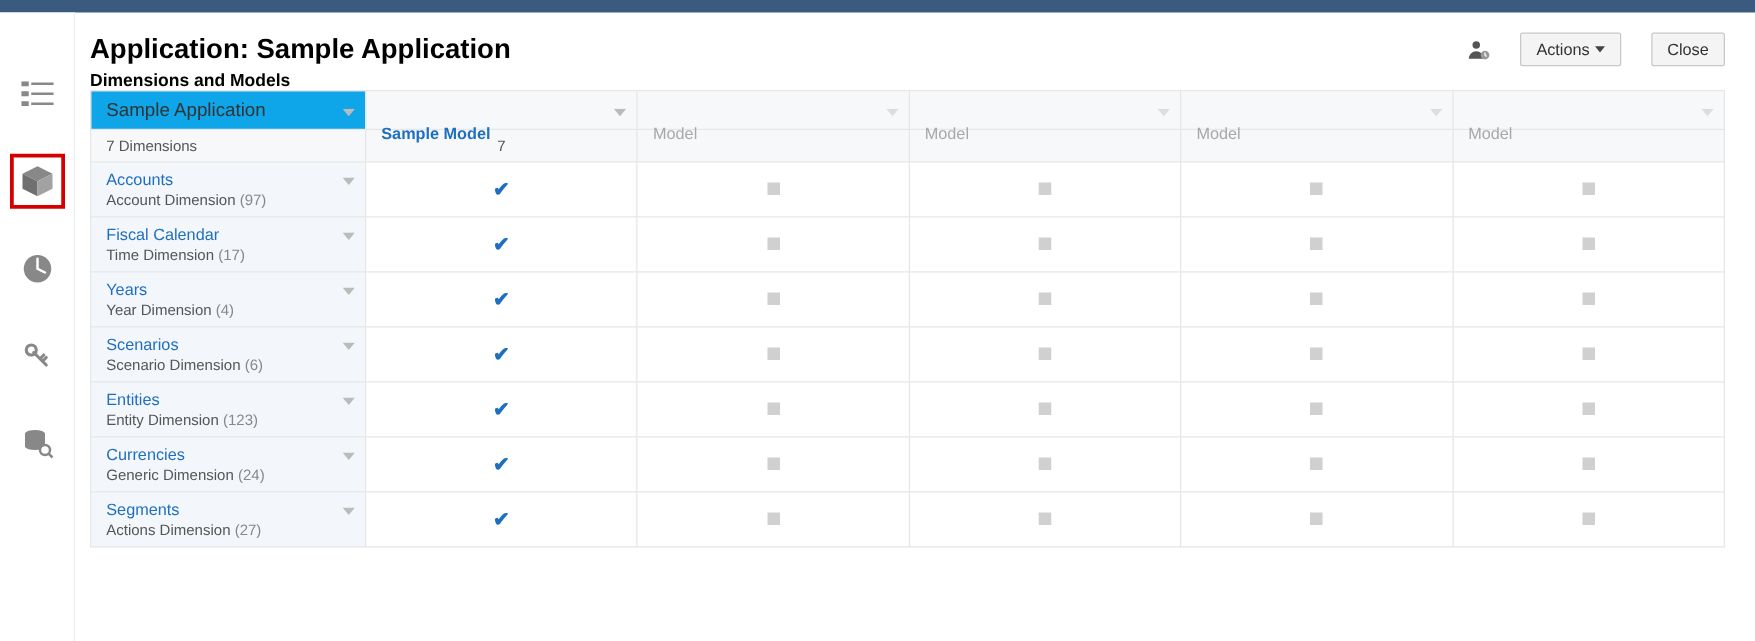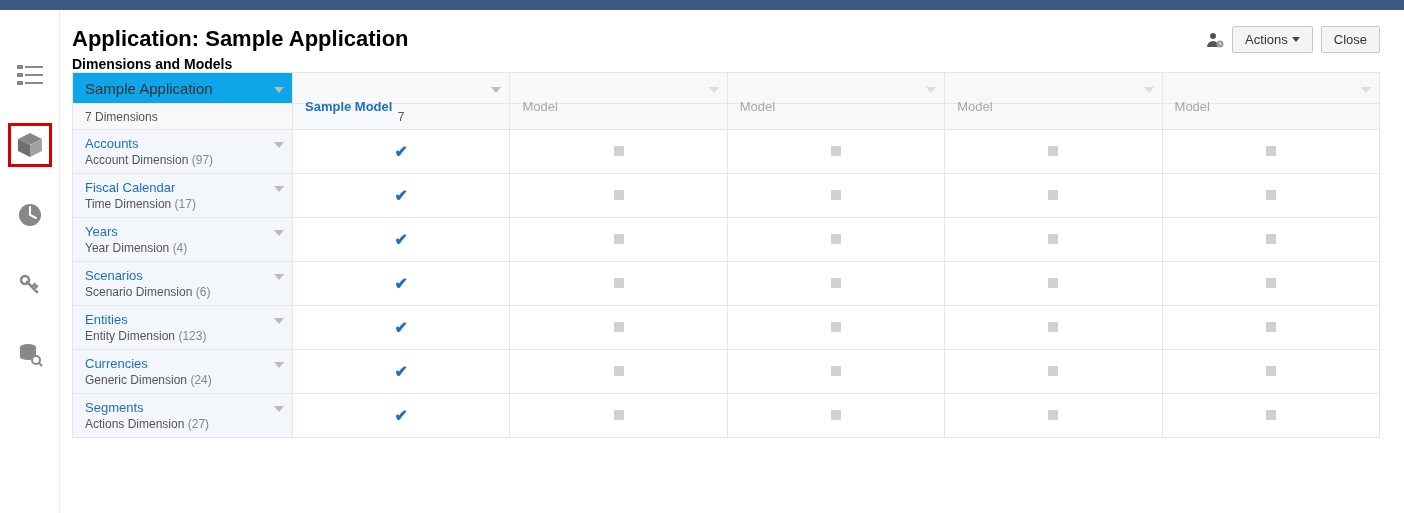--- a/index.html
+++ b/index.html
@@ -7,21 +7,21 @@
   .topbar { height: 10px; background: #3b5a7f; width:100%; }
   .outer { display:flex; height: calc(100% - 10px); }
   .left-rail { width: 60px; background:#fff; border-right:1px solid #ededed; display:flex; flex-direction:column; align-items:center; padding-top:45px; gap:30px; }
   .rail-item { width:40px; height:40px; display:flex; align-items:center; justify-content:center; cursor:pointer; color:#888; }
   .rail-item svg, .rail-item .icon { fill:#888; }
   .rail-item.selected { outline: 3px solid #d40000; outline-offset: -1px; }
   .main { flex:1; padding: 16px 24px 10px 12px; position:relative; overflow:auto; }
   .header-row { display:flex; justify-content:space-between; align-items:flex-start; }
   .header-left h1 { font-size:22px; font-weight:bold; color:#000; margin-bottom:4px; }
   .header-left h2 { font-size:14px; font-weight:bold; color:#000; }
-  .header-right { display:flex; align-items:center; gap:8px; }
+  .header-right { display:flex; align-items:center; gap:24px; }
   .btn { background:#f4f4f4; border:1px solid #c8c8c8; padding:5px 12px; font-size:13px; color:#333; cursor:pointer; display:inline-flex; align-items:center; gap:4px; border-radius:2px; }
   .caret-down { width:0; height:0; border-left:4px solid transparent; border-right:4px solid transparent; border-top:5px solid #444; display:inline-block; }
   .actor-icon { width:18px; height:18px; color:#555; cursor:pointer; }
   
   .instr-row { display:flex; justify-content:space-between; align-items:center; margin-top:22px; margin-bottom:10px; }
   .instr { font-size:13px; color:#333; }
   .refresh-icon { width:20px; height:20px; color:#888; cursor:pointer; }
   
   table { border-collapse:collapse; width:100%; table-layout:fixed; }
   th, td { border:1px solid #e6e6e6; vertical-align:middle; }

